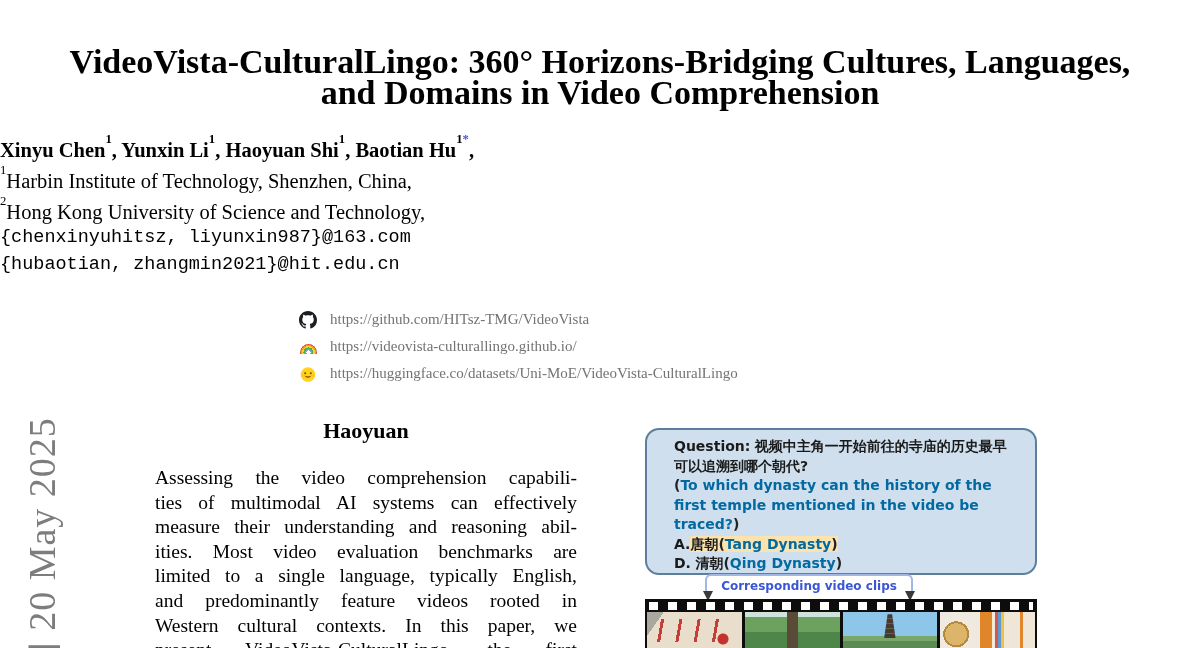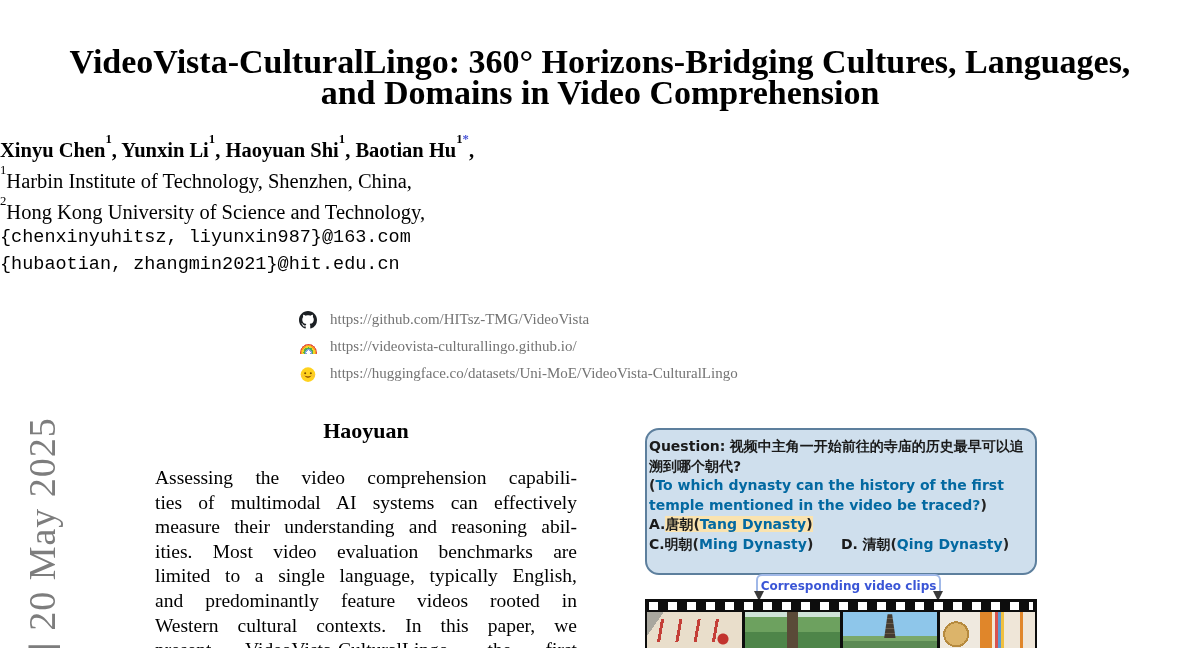--- a/index.html
+++ b/index.html
@@ -40,34 +40,34 @@
   
   .abstract-heading { position:absolute; top:418px; left:155px; width:422px;
                       text-align:center; font-weight:bold; font-size:22px; color:#000; }
   .abstract-body { position:absolute; top:466px; left:155px; width:422px;
                    font-size:19.5px; line-height:24.6px; color:#000; }
   .abs-line { text-align:justify; text-align-last:justify; white-space:nowrap; }
 
   
   .qbox { position:absolute; left:645px; top:428px; width:392px; height:147px;
           background:#cfdfed; border:2.5px solid #5d7f9d; border-radius:14px;
-          padding:7px 2px; font-family:"DejaVu Sans", sans-serif; font-size:14px;
+          padding:7px 27px; font-family:"DejaVu Sans", sans-serif; font-size:14px;
           line-height:19.5px; color:#1a1a1a; }
   .q-label { font-weight:bold; }
   .zh { font-weight:600; }
   .green { color:#0369a1; font-weight:600; }
   .paren { font-weight:bold; color:#222; }
   .opts { }
   .opt-row { display:flex; }
   .opt-first { width:192px; }
   .opt b { font-weight:bold; }
   .hl { background:#fae3af; }
 
   
-  .clips-bracket { position:absolute; left:756px; top:574px; width:185px; height:18px;
+  .clips-bracket { position:absolute; left:705px; top:574px; width:208px; height:18px;
                    border:2px solid #a0b8e8; border-bottom:none;
                    border-radius:6px 6px 0 0; text-align:center; }
   .clips-label { font-family:"DejaVu Sans", sans-serif; font-weight:bold; font-size:12px;
                  color:#3a55d6; line-height:15px; display:inline-block; }
   .arrow { position:absolute; top:15px; width:0; height:0;
            border-left:5px solid transparent; border-right:5px solid transparent;
            border-top:10px solid #3a3a3a; }
   .arrow.left { left:-4px; } .arrow.right { right:-4px; }
 
   
@@ -162,21 +162,20 @@
   </div>
 
   <div class="qbox">
     <div><span class="q-label">Question:</span> <span class="zh">视频中主角一开始前往的寺庙的历史最早可以追溯到哪个朝代?</span></div>
     <div><span class="paren">(</span><span class="green">To which dynasty can the history of the first temple mentioned in the video be traced?</span><span class="paren">)</span></div>
     <div class="opts">
       <div class="opt-row">
         <span class="opt opt-first"><b>A.</b><span class="hl"><span class="zh">唐朝</span><span class="paren">(</span><span class="green">Tang Dynasty</span><span class="paren">)</span></span></span>
       </div>
       <div class="opt-row">
-        <span class="opt opt-first"><b>C.</b><span class="zh">明朝</span><span class="paren">(</span><span class="green">Ming Dynasty</span><span class="paren">)</span></span>
         <span class="opt"><b>D.</b> <span class="zh">清朝</span><span class="paren">(</span><span class="green">Qing Dynasty</span><span class="paren">)</span></span>
       </div>
     </div>
   </div>
 
   <div class="clips-bracket">
     <span class="clips-label">Corresponding video clips</span>
     <span class="arrow left"></span>
     <span class="arrow right"></span>
   </div>

